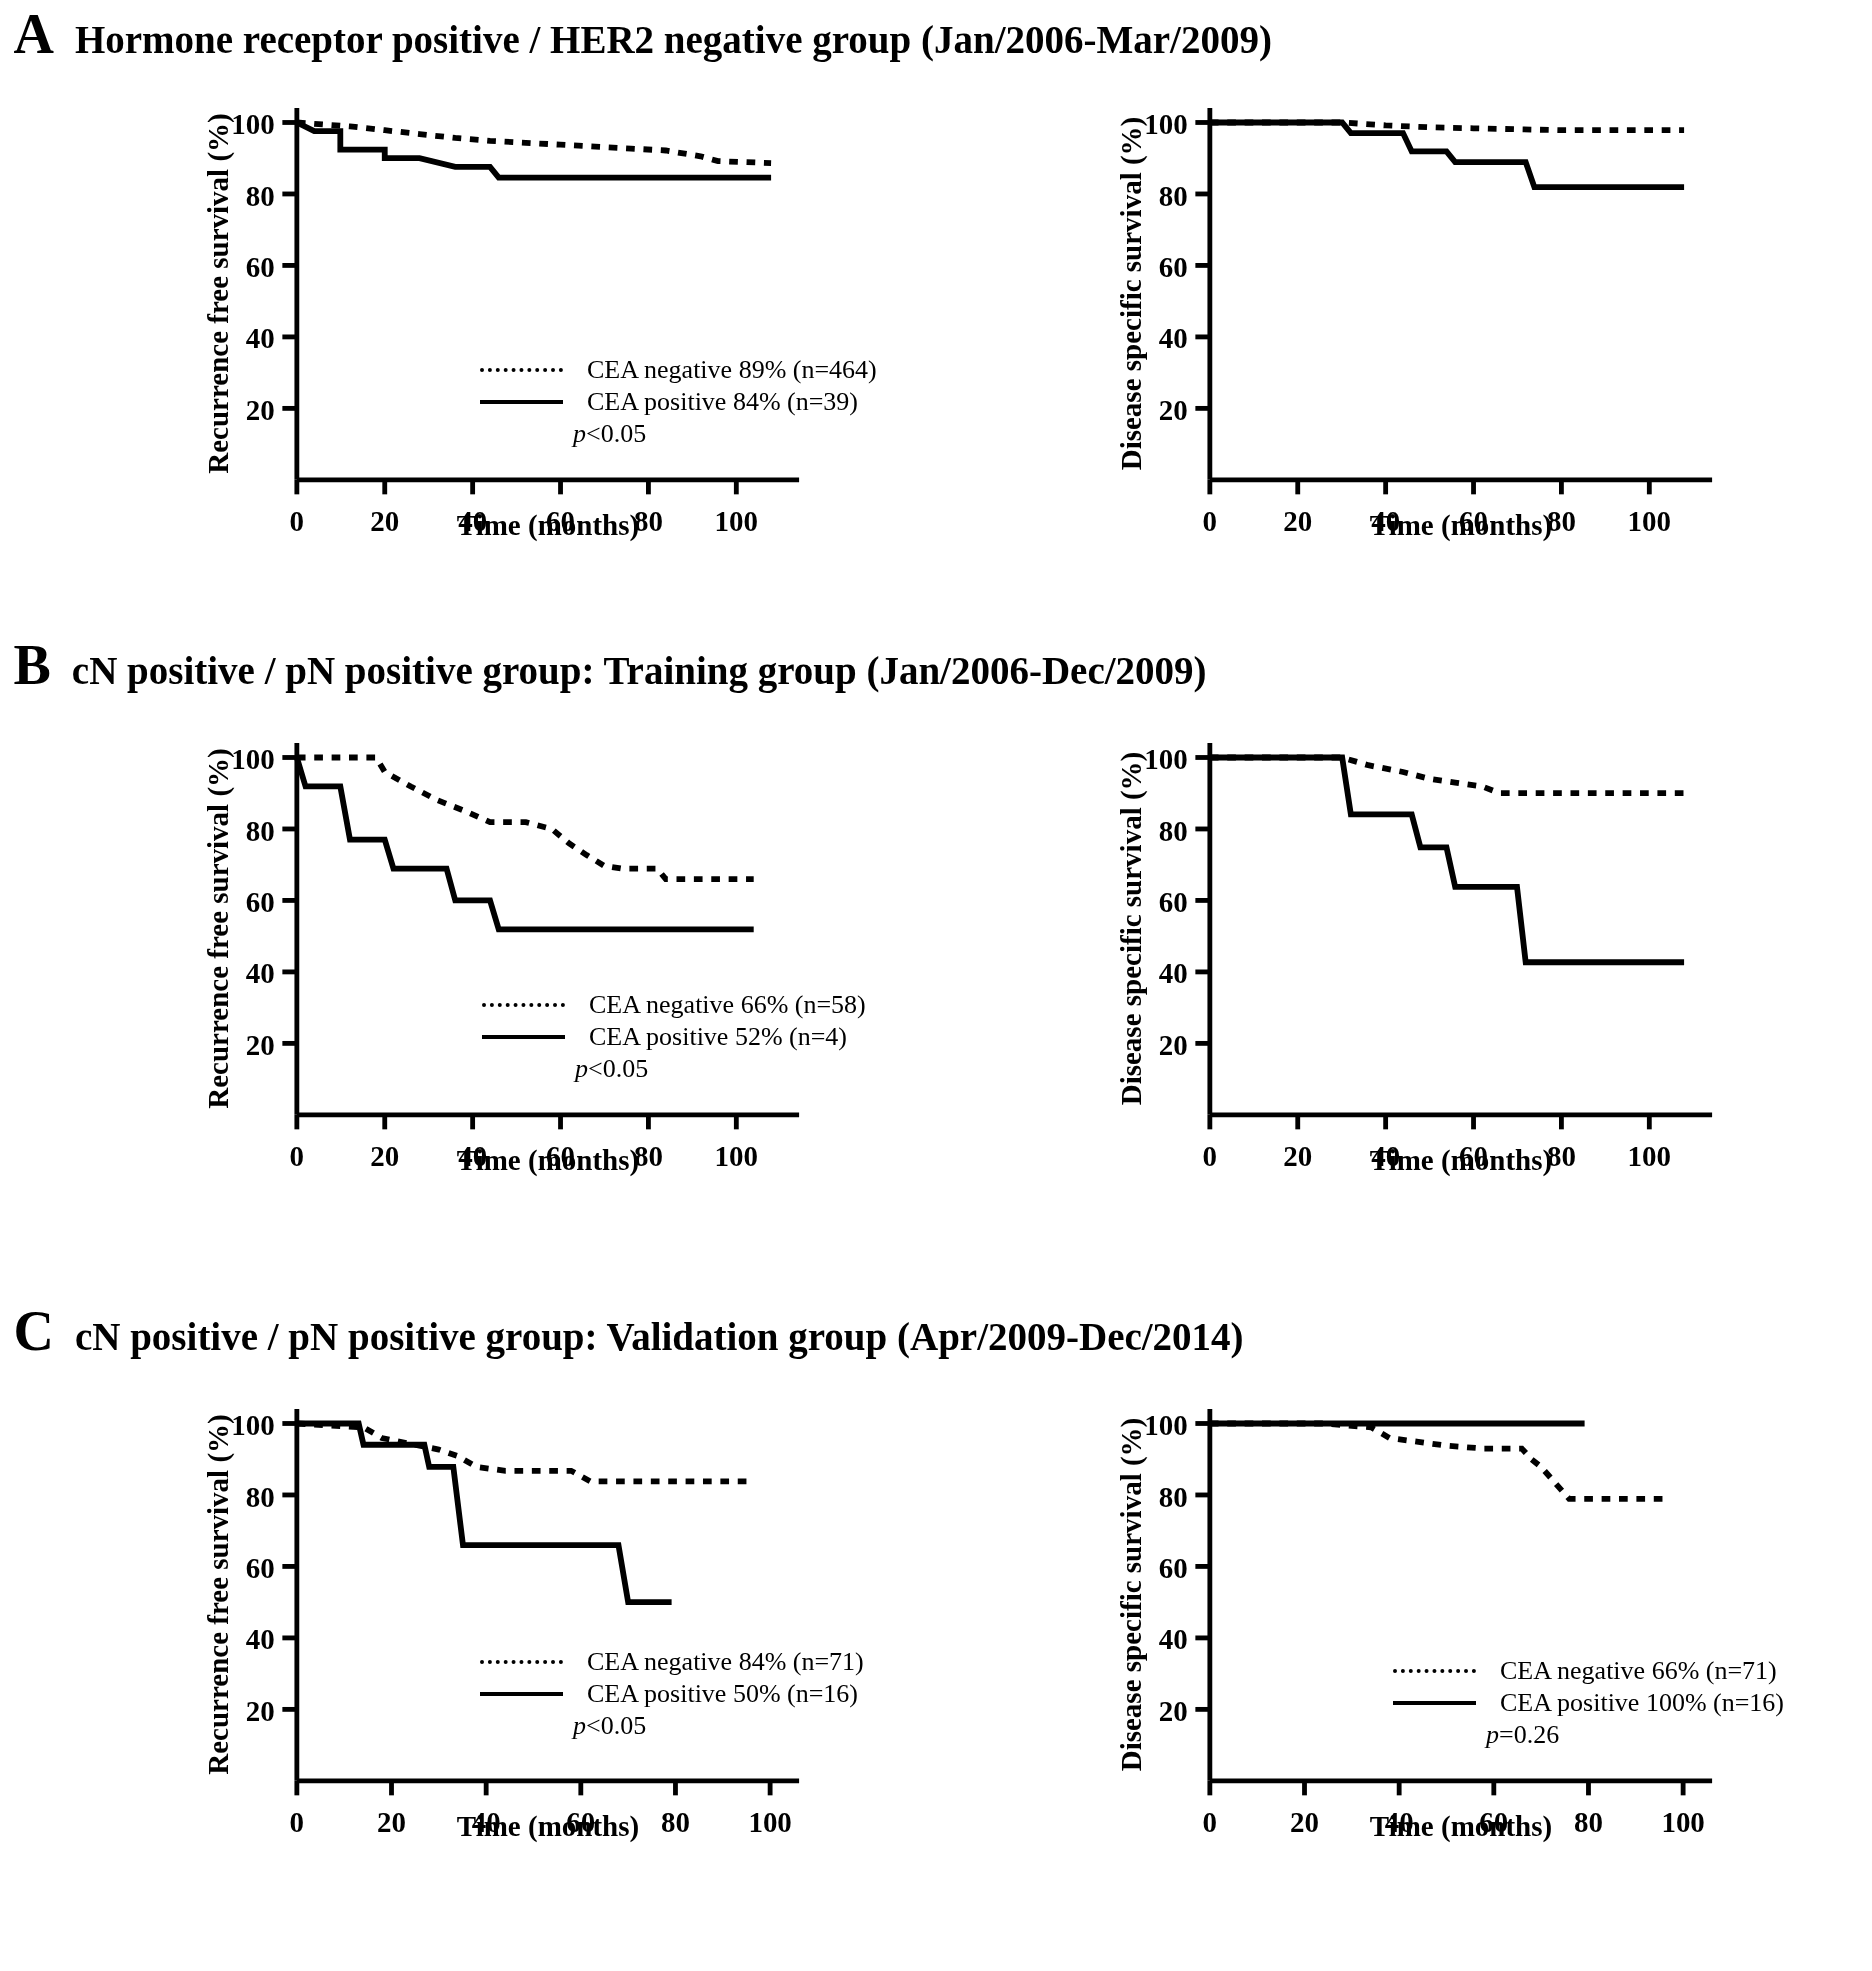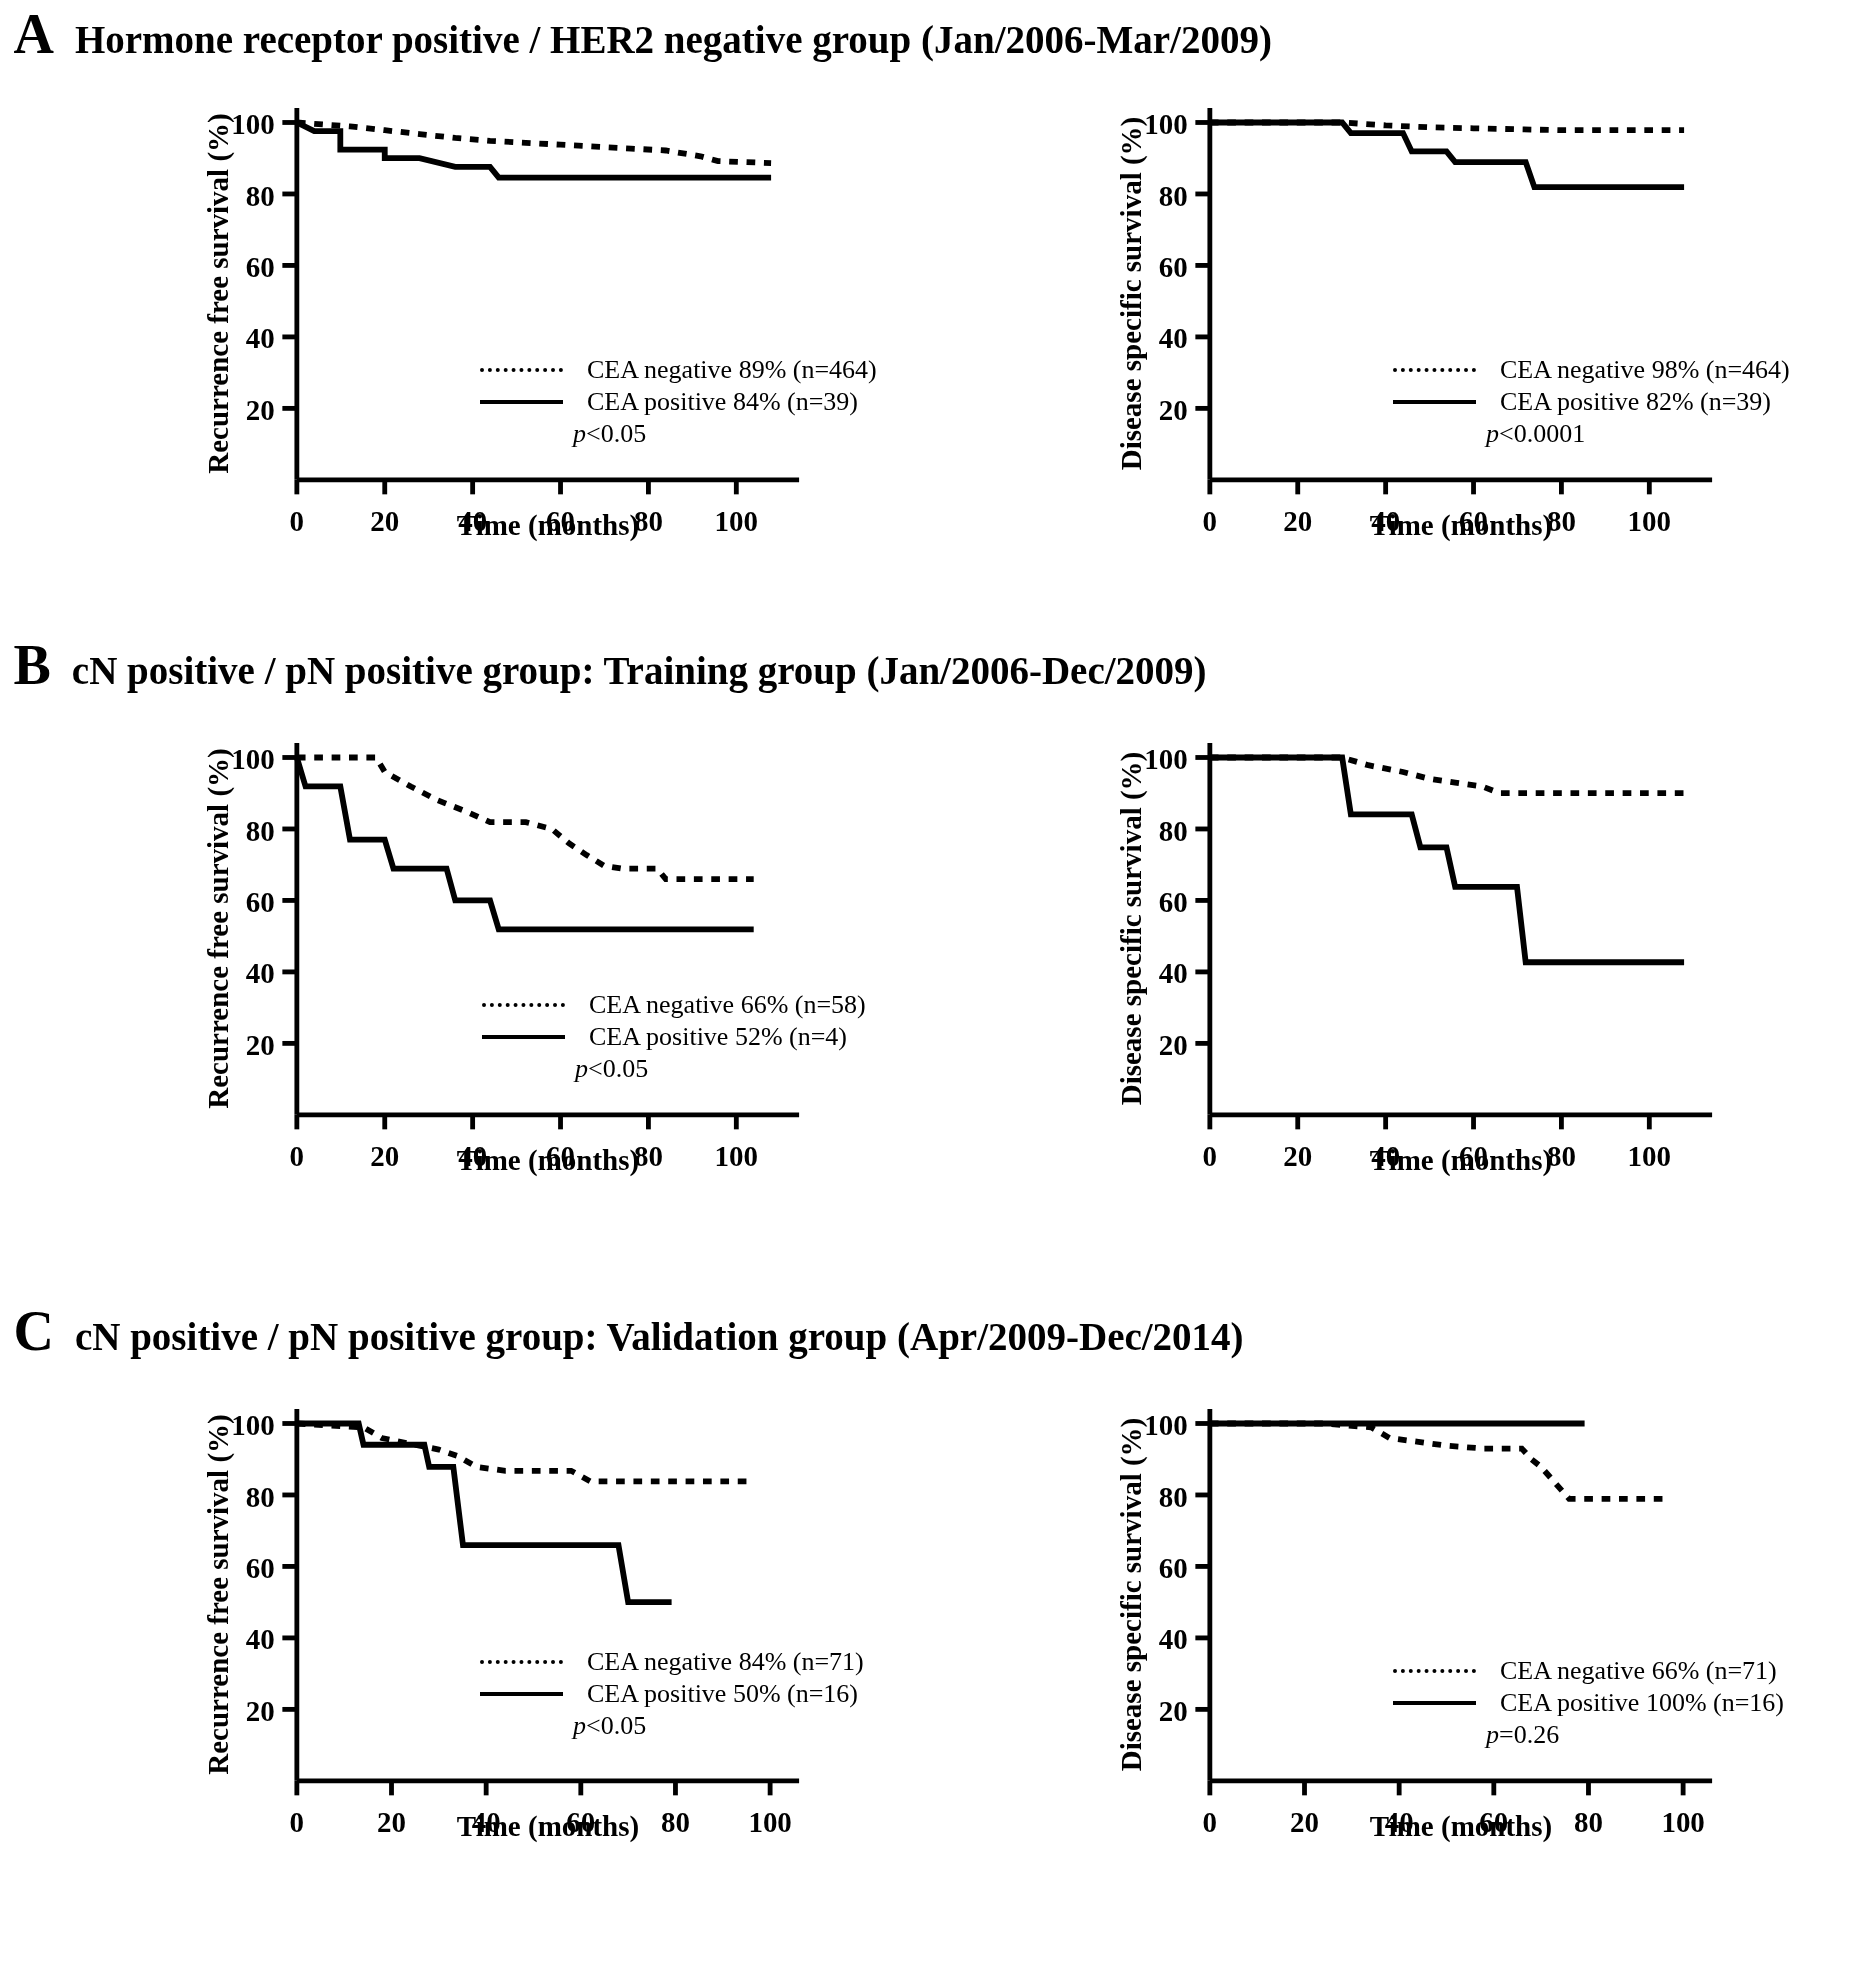--- a/index.html
+++ b/index.html
@@ -205,33 +205,20 @@
           </g>
           <polyline fill="none" stroke="#000" stroke-width="6" stroke-dasharray="9,9" points="180,45 317,45 362,48 407,50 453,51 498,52 544,53 589,53 671,53"></polyline>
           <polyline fill="none" stroke="#000" stroke-width="6" points="180,45 317,45 326,56 380,56 389,75 425,75 434,86 507,86 516,112 671,112"></polyline>
         </svg>
         <div class="axis-label" style="position:absolute; left:-108px; top:198px; transform:rotate(-90deg); width:406px; text-align:center;">
           <span>Disease specific survival (%)</span>
         </div>
         <div class="axis-label" style="position:absolute; left:174px; top:430px; width:502px; text-align:center;">
           <span>Time (months)</span>
         </div>
-        <div class="legend" style="left:357px; top:275px;">
-          <div class="legend-row">
-            <span class="legend-key dotted"></span>
-            <span>CEA negative 98% (n=464)</span>
-          </div>
-          <div class="legend-row">
-            <span class="legend-key solid"></span>
-            <span>CEA positive 82% (n=39)</span>
-          </div>
-          <div class="legend-p" style="padding-left:93px;">
-            <span class="ital">p</span><span>&lt;0.0001</span>
-          </div>
-        </div>
       </div>
 
     </div>
   </div>
 
   <div class="panel" style="height:666px;">
     <div class="panel-header" style="padding-top:19.3px;">
       <span class="panel-letter">B</span>
       <span class="panel-title">cN positive / pN positive group: Training group (Jan/2006-Dec/2009)</span>
     </div>

